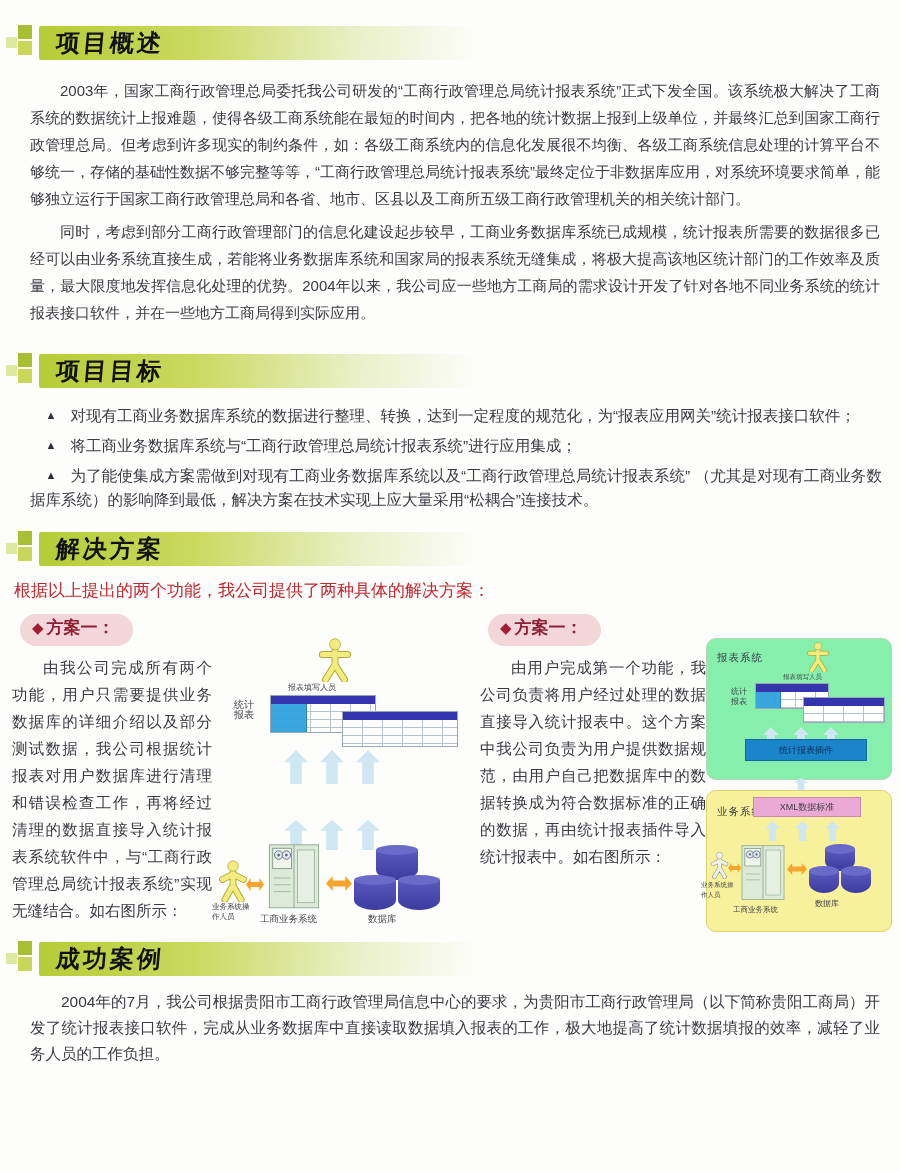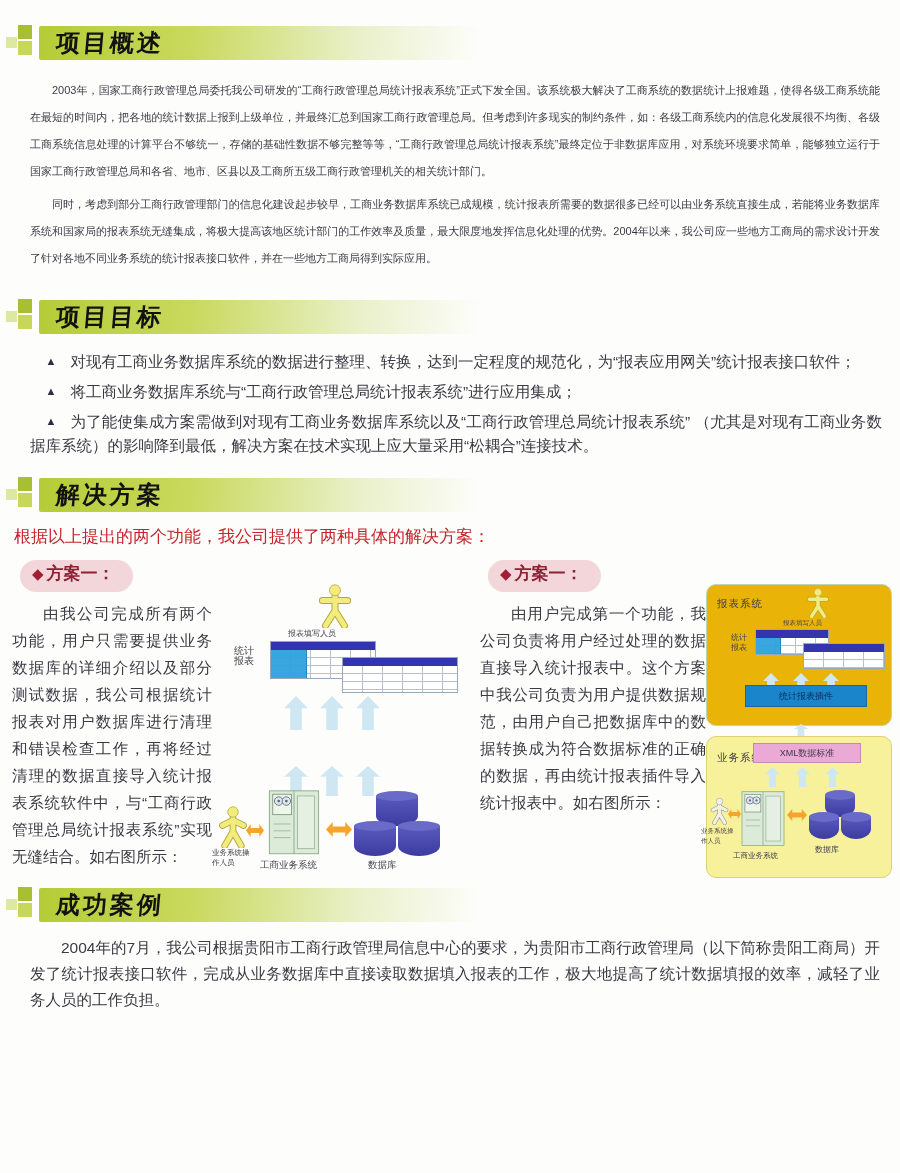--- a/index.html
+++ b/index.html
@@ -20,21 +20,21 @@
     height:34px; width:440px; margin-left:3px; margin-top:2px;
     background:linear-gradient(93deg,#b5cc36 0%,#c9d95e 35%,#e9f0c8 72%,rgba(255,255,255,0) 100%);
     display:flex; align-items:center; padding-left:17px; border-radius:2px;
   }
   .banner span {
     font-size:24px; font-weight:800; letter-spacing:3px; color:#121212;
     transform:skewX(-5deg);
   }
 
   
-  .para { padding:0 20px 0 30px; font-size:11px; line-height:27px;
+  .para { padding:0 20px 0 30px; font-size:15px; line-height:27px;
           text-align:justify; text-indent:2em; color:#3a3a44; }
   .bullets { padding:0 18px 0 30px; }
   .bullet { font-size:15.5px; line-height:24px; text-align:justify;
             text-indent:1em; margin-bottom:5px; color:#3a3a44; }
   .bullet .tri { font-size:11px; color:#2e2e3c; margin-right:14px; vertical-align:2px; }
 
   .red-intro { padding:0 14px; font-size:17px; color:#c5242b; margin-top:12px; }
 
   
   .cols { display:flex; gap:12px; padding:0 8px 0 12px; margin-top:12px; }
@@ -71,21 +71,21 @@
   .pinkbox { position:absolute; background:#eaaad5; border:1px solid #c788b4;
              display:flex; align-items:center; justify-content:center;
              color:#3c3c46; }
   .bluebox { position:absolute; background:#1b85cc; border:1px solid #1668a2;
              display:flex; align-items:center; justify-content:center; color:#072e56; }
   .cyl { position:absolute; background:linear-gradient(#5a5abe,#3c3ca0);
          border-radius:0 0 50% 50% / 0 0 10px 10px; }
   .cyl::before { content:""; position:absolute; left:0; right:0; top:-5px; height:10px;
          border-radius:50%; background:#6a6ac8; }
   .panel { position:relative; border-radius:10px; }
-  .panel.green { background:#eab308; border:1px solid #bcd4b8; }
+  .panel.green { background:#86efac; border:1px solid #bcd4b8; }
   .panel.yellow { background:#f8f19b; border:1px solid #ddd272; }
   .ptitle { position:absolute; font-size:10.5px; color:#3c3c46; letter-spacing:1px; }
 
   .diagram1 { float:right; width:250px; height:287px; margin:-16px 0 0 6px; }
   .r-diagram { width:186px; flex:none; margin-left:0; margin-top:-16px; }
 
   .cases-para { padding:0 20px 0 30px; font-size:15.5px; line-height:26px;
                 text-align:justify; text-indent:2em; color:#3a3a44; }
 </style>
 </head>

